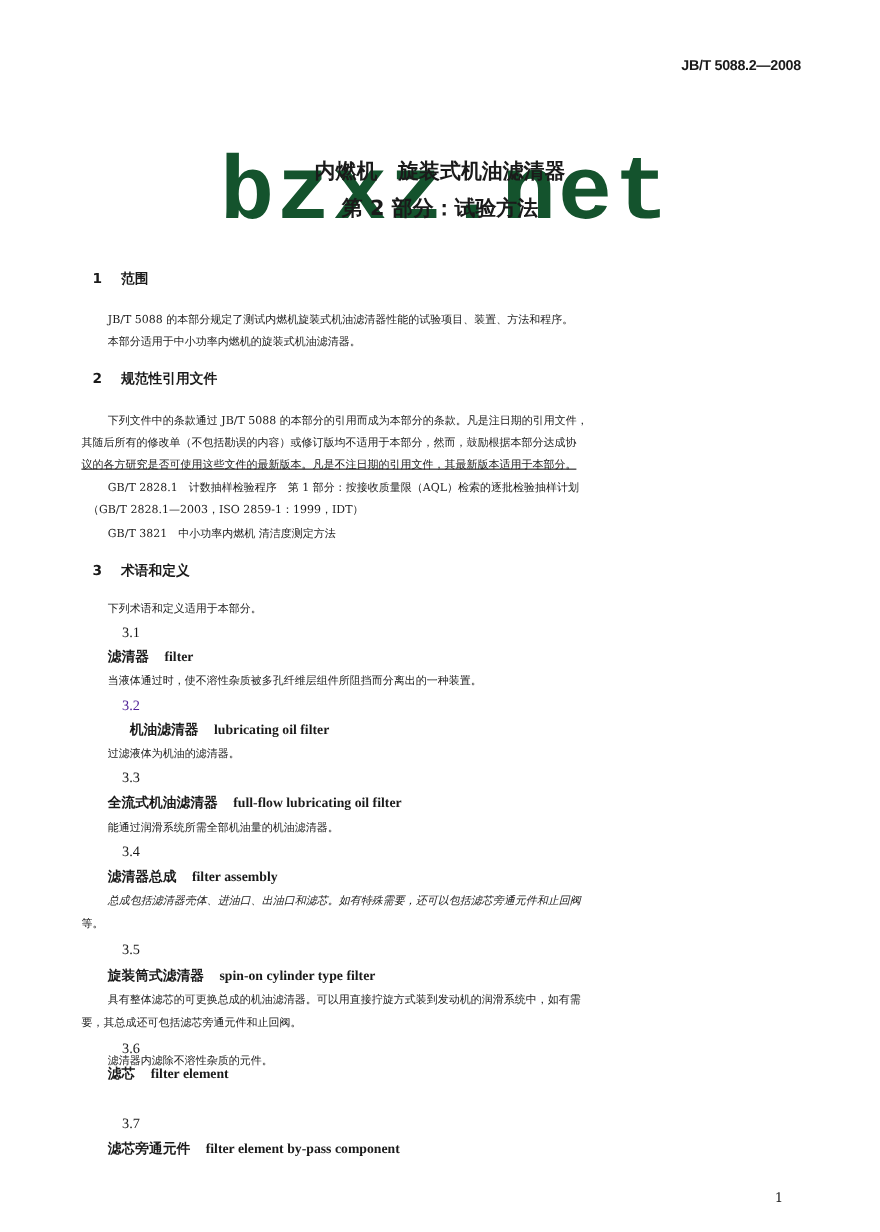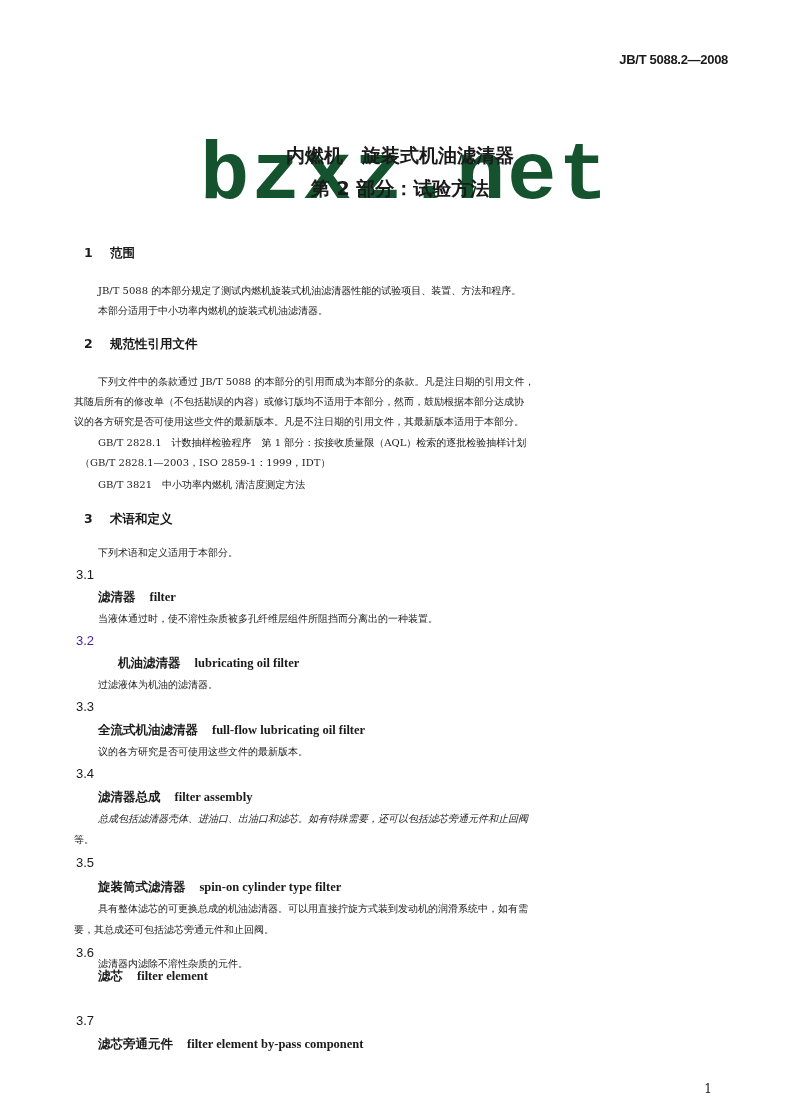--- a/index.html
+++ b/index.html
@@ -6,21 +6,21 @@
   body { width: 800px; height: 1120px; position: relative; overflow: hidden;
          font-family: "DejaVu Serif", "Liberation Serif", serif; color: #1a1a1a; }
   .abs { position: absolute; white-space: nowrap; }
   .std-no { right: 72px; top: 52px; font-family: "Liberation Sans", sans-serif; font-weight: bold; font-size: 13px; letter-spacing: -0.3px; }
   .watermark { left: 200px; top: 130px; font-family: Liberation Mono, monospace; font-weight: bold;
                font-size: 82px; color: #14532d; letter-spacing: 2px; z-index: 0; }
   .title { left: 0; width: 800px; text-align: center; font-family: "DejaVu Sans", sans-serif; font-weight: bold; font-size: 19px; z-index: 1; }
   .h { font-family: "DejaVu Sans", sans-serif; font-weight: bold; font-size: 12.5px; }
   .h .num { display: inline-block; width: 26px; }
   .p { font-size: 10px; }
-  .cl { font-family: Liberation Sans, sans-serif; font-size: 13px; }
+  .cl { font-family: Liberation Serif, serif; font-size: 13px; margin-left: 35px; }
   .term { font-size: 12.5px; font-weight: bold; }
   .term .en { font-family: "Liberation Serif", serif; margin-left: 14px; }
   .pageno { right: 88px; top: 1082px; font-size: 12px; }
   .footer { left: 0; width: 800px; text-align: center; top: 1120px; font-size: 8px; color: #999; }
 </style>
 </head>
 <body>
 
 <div class="abs std-no">JB/T 5088.2—2008</div>
 <div class="abs watermark">bzxz.net</div>
@@ -31,41 +31,41 @@
   <span class="num">1</span><span>范围</span>
 </div>
 <div class="abs p" style="left:98px; top:284px;">JB/T 5088 的本部分规定了测试内燃机旋装式机油滤清器性能的试验项目、装置、方法和程序。</div>
 <div class="abs p" style="left:98px; top:304px;">本部分适用于中小功率内燃机的旋装式机油滤清器。</div>
 
 <div class="abs h" style="left:84px; top:336px;">
   <span class="num">2</span><span>规范性引用文件</span>
 </div>
 <div class="abs p" style="left:98px; top:375px;">下列文件中的条款通过 JB/T 5088 的本部分的引用而成为本部分的条款。凡是注日期的引用文件，</div>
 <div class="abs p" style="left:74px; top:395px;">其随后所有的修改单（不包括勘误的内容）或修订版均不适用于本部分，然而，鼓励根据本部分达成协</div>
-<div class="abs p" style="left:74px; top:415px;">议的各方研究是否可使用这些文件的最新版本。凡是不注日期的引用文件，其最新版本适用于本部分。</div>
+<div class="abs p" style="left:74px; top:415px;text-decoration:underline;">议的各方研究是否可使用这些文件的最新版本。凡是不注日期的引用文件，其最新版本适用于本部分。</div>
 <div class="abs p" style="left:98px; top:436px;">GB/T 2828.1　计数抽样检验程序　第 1 部分：按接收质量限（AQL）检索的逐批检验抽样计划</div>
 <div class="abs p" style="left:80px; top:456px;">（GB/T 2828.1—2003，ISO 2859-1：1999，IDT）</div>
 <div class="abs p" style="left:98px; top:478px;">GB/T 3821　中小功率内燃机 清洁度测定方法</div>
 
 <div class="abs h" style="left:84px; top:511px;">
   <span class="num">3</span><span>术语和定义</span>
 </div>
 <div class="abs p" style="left:98px; top:546px;">下列术语和定义适用于本部分。</div>
 
 <div class="abs cl" style="left:76px; top:567px;">3.1</div>
 <div class="abs term" style="left:98px; top:589px;"><span>滤清器</span><span class="en">filter</span></div>
 <div class="abs p" style="left:98px; top:612px;">当液体通过时，使不溶性杂质被多孔纤维层组件所阻挡而分离出的一种装置。</div>
 
 <div class="abs cl" style="left:76px; top:633px; color:#4c1d95;">3.2</div>
 <div class="abs term" style="left:98px; top:655px;margin-left:20px;"><span>机油滤清器</span><span class="en">lubricating oil filter</span></div>
 <div class="abs p" style="left:98px; top:678px;">过滤液体为机油的滤清器。</div>
 
 <div class="abs cl" style="left:76px; top:699px;">3.3</div>
 <div class="abs term" style="left:98px; top:722px;"><span>全流式机油滤清器</span><span class="en">full-flow lubricating oil filter</span></div>
-<div class="abs p" style="left:98px; top:745px;">议的各方研究是否可使用这些文件的最新版本。</div>
+<div class="abs p" style="left:98px; top:745px;">能通过润滑系统所需全部机油量的机油滤清器。</div>
 
 <div class="abs cl" style="left:76px; top:766px;">3.4</div>
 <div class="abs term" style="left:98px; top:789px;"><span>滤清器总成</span><span class="en">filter assembly</span></div>
 <div class="abs p" style="left:98px; top:812px;font-style:italic;">总成包括滤清器壳体、进油口、出油口和滤芯。如有特殊需要，还可以包括滤芯旁通元件和止回阀</div>
 <div class="abs p" style="left:74px; top:833px;">等。</div>
 
 <div class="abs cl" style="left:76px; top:855px;">3.5</div>
 <div class="abs term" style="left:98px; top:879px;"><span>旋装筒式滤清器</span><span class="en">spin-on cylinder type filter</span></div>
 <div class="abs p" style="left:98px; top:902px;">具有整体滤芯的可更换总成的机油滤清器。可以用直接拧旋方式装到发动机的润滑系统中，如有需</div>
 <div class="abs p" style="left:74px; top:923px;">要，其总成还可包括滤芯旁通元件和止回阀。</div>

